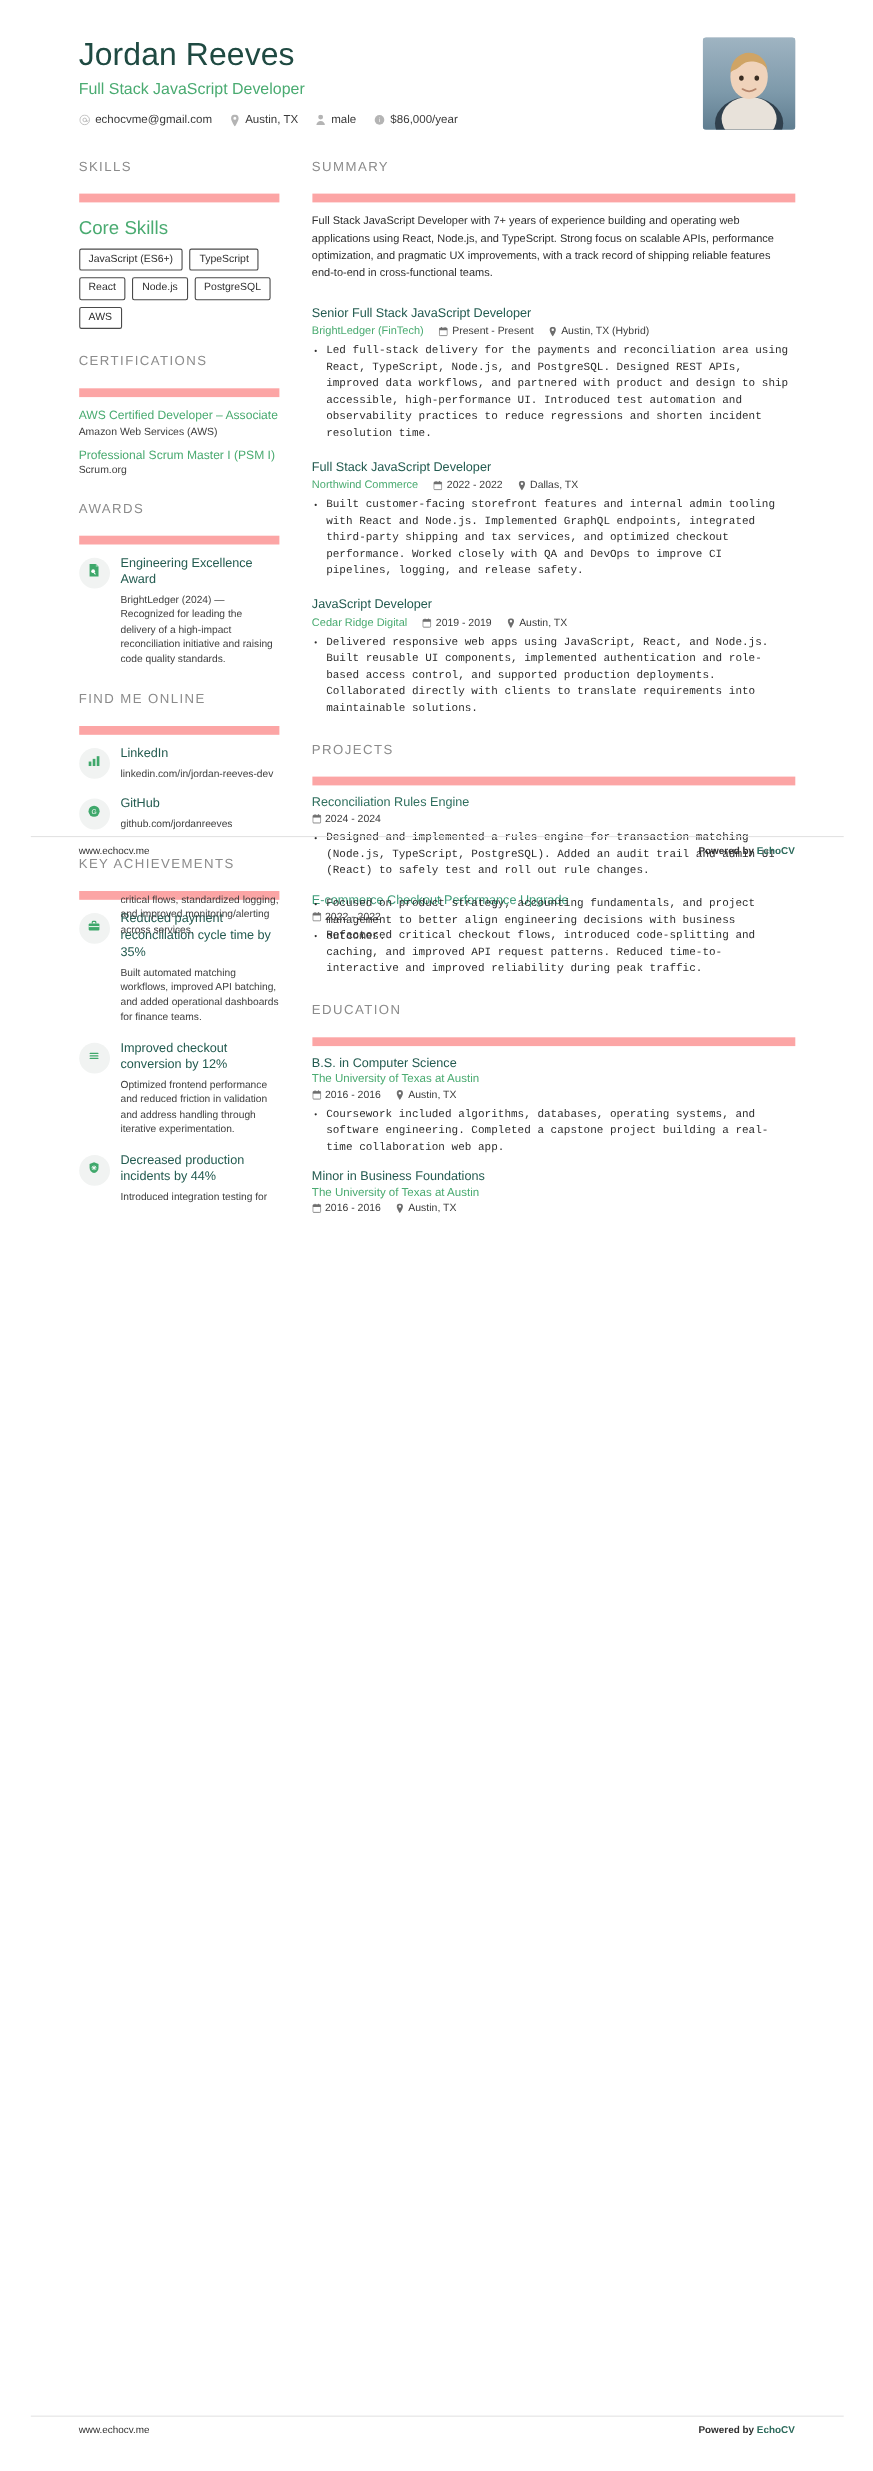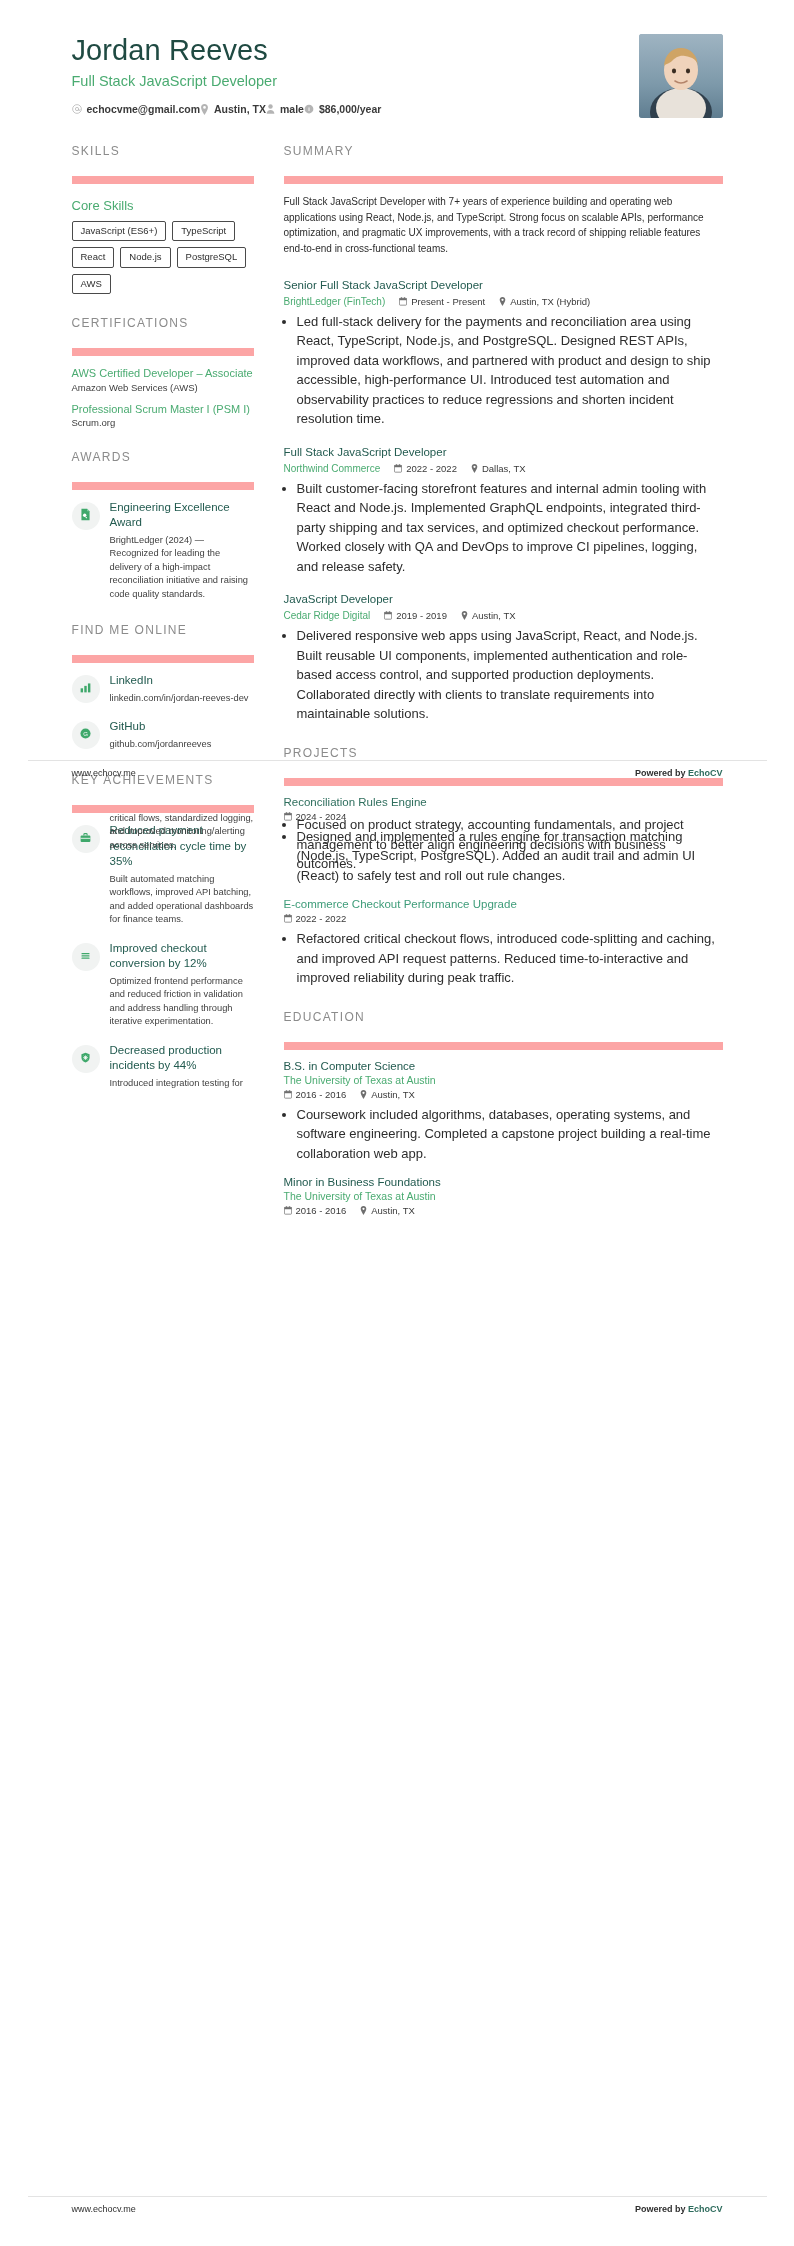--- a/index.html
+++ b/index.html
@@ -40,23 +40,23 @@
   .role{
     font-size:14.5px;
     color:#4aab71;
     margin:0 0 14px 0;
     font-weight:400;
   }
   .contact-row{
     display:flex;
     flex-wrap:wrap;
     align-items:center;
+    gap:16px;
     font-size:10.5px;
     color:#3a3a3a;
-    font-weight:bold;
   }
   .contact-item{display:flex;align-items:center;gap:5px;}
   .contact-item .gi{color:#b4b4b4;display:inline-flex;}
   .photo{
     width:84px;height:84px;
     flex:0 0 84px;
     border-radius:3px;
     overflow:hidden;
     background:#8fa6b5;
     position:relative;
@@ -81,21 +81,21 @@
     text-transform:uppercase;
     padding-bottom:18px;
     margin:0 0 10px 0;
     border-bottom:8px solid #fca5a5;
     font-weight:400;
   }
   .sec{margin-bottom:22px;}
 
   
   .skill-group-title{
-    font-size:13px;
+    font-size:17px;
     color:#4aab71;
     margin:14px 0 8px 0;
   }
   .chips{display:flex;flex-wrap:wrap;gap:6px;}
   .chip{
     border:1px solid #4a4a4a;
     border-radius:2px;
     padding:4px 8px;
     font-size:9.5px;
     color:#2e2e2e;
@@ -130,21 +130,21 @@
   .job-title{font-size:11.5px;color:#235b50;margin:0 0 3px 0;line-height:1.3;}
   .job-meta{
     display:flex;flex-wrap:wrap;align-items:center;gap:14px;
     font-size:9.5px;color:#3a3a3a;margin-bottom:5px;
   }
   .job-company{color:#4aab71;font-size:10px;}
   .meta-bit{display:flex;align-items:center;gap:4px;color:#3a3a3a;}
   .meta-bit .gi{color:#6e6e6e;display:inline-flex;}
   ul.bullets{margin:3px 0 0 0;padding:0 0 0 13px;}
   ul.bullets li{
-    font-size:13px;line-height:1.5;color:#2d2d2d;margin-bottom:3px;
+    font-size:10px;line-height:1.5;color:#2d2d2d;margin-bottom:3px;font-family:Liberation Mono, monospace;
   }
   .proj{margin-bottom:13px;}
   .proj-title{font-size:11.5px;color:#2f6f5e;margin:0 0 3px 0;}
   .proj-title.green{color:#3e9c79;}
   .edu{margin-bottom:13px;}
   .edu-degree{font-size:11.5px;color:#235b50;margin:0 0 2px 0;}
   .edu-school{font-size:10.5px;color:#4aab71;margin-bottom:3px;}
 
   
   .pg-footer{

